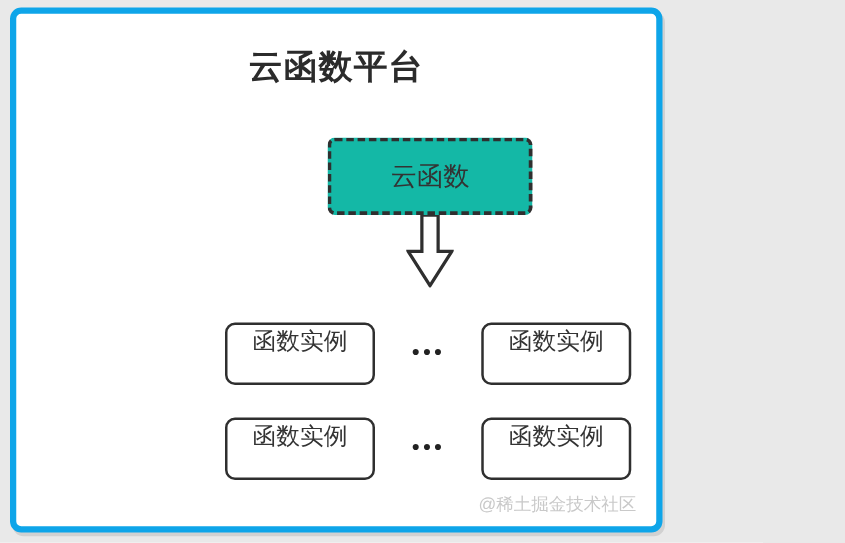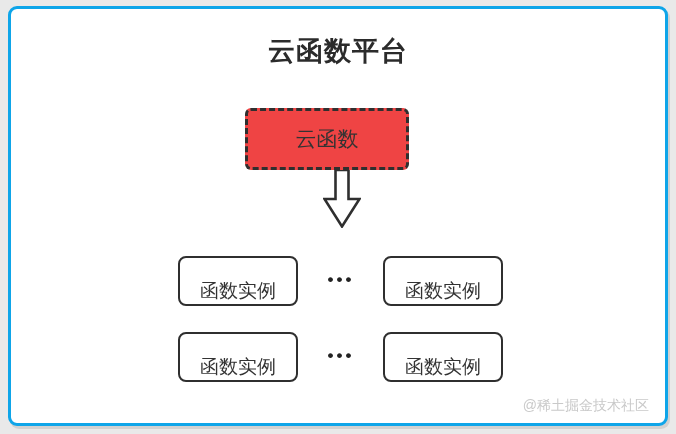--- a/index.html
+++ b/index.html
@@ -5,62 +5,62 @@
   * { margin: 0; padding: 0; box-sizing: border-box; }
   html, body {
     width: 676px; height: 434px;
     font-family: "Liberation Sans", "DejaVu Sans", sans-serif;
     background: #e9e9e9;
     overflow: hidden;
   }
   .frame {
     position: absolute;
     left: 8px; top: 6px;
-    width: 660px; height: 420px;
+    width: 522px; height: 420px;
     background: #ffffff;
-    border: 3px solid #0ea5e9;
+    border: 5px solid #0ea5e9;
     border-radius: 9px;
     box-shadow: 2px 3px 0 rgba(0,0,0,0.10);
   }
   .title {
     position: absolute;
     left: 0; top: 24px;
     width: 100%;
     text-align: center;
     font-size: 27px;
     font-weight: bold;
     color: #2b2b2b;
     letter-spacing: 1px;
   }
   .cloud-box {
     position: absolute;
-    left: 234px; top: 99px;
+    left: 249px; top: 99px;
     width: 164px; height: 62px;
     border: 3px dashed #2f2f2f;
     border-radius: 6px;
-    background: #ef4444;
+    background: #14b8a6;
     display: flex;
     align-items: center;
     justify-content: center;
     font-size: 21px;
     color: #333333;
   }
   .arrow {
     position: absolute;
     left: 312px; top: 161px;
     width: 38px; height: 58px;
   }
   .inst-box {
     position: absolute;
     width: 120px; height: 50px;
     border: 2.5px solid #2f2f2f;
     border-radius: 8px;
     background: #ffffff;
     display: flex;
-    align-items: flex-end;
+    align-items: flex-start;
     justify-content: center;
     font-size: 19px;
     color: #333333;
   }
   .inst-r1 { top: 247px; }
   .inst-r2 { top: 323px; }
   .inst-left  { left: 167px; }
   .inst-right { left: 372px; }
   .dots {
     position: absolute;

